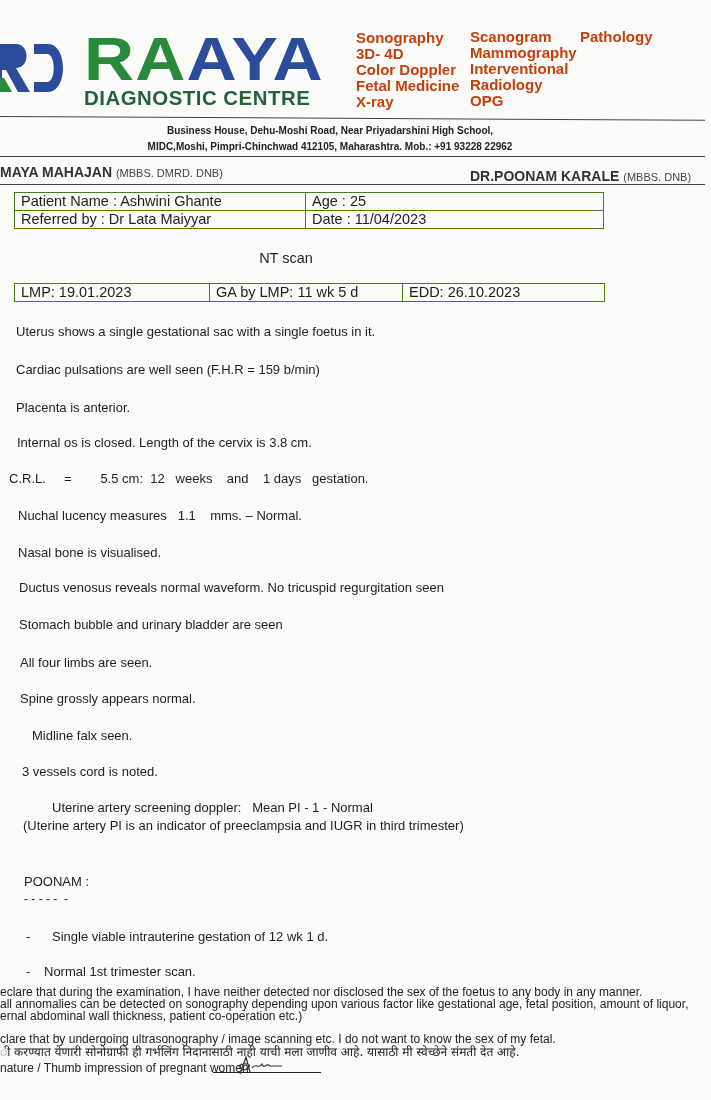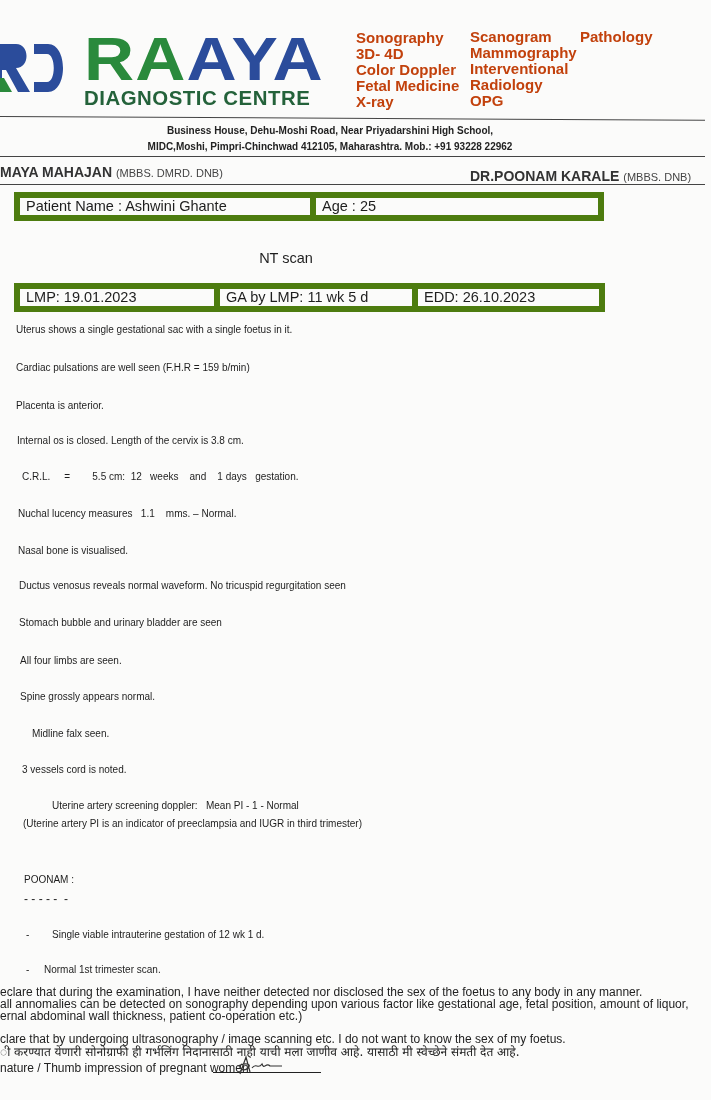--- a/index.html
+++ b/index.html
@@ -18,23 +18,23 @@
     .services { font-size: 15px; color: #c2410c; line-height: 16px; font-weight: bold; }
     .services div { white-space: nowrap; }
     .col1 { left: 356px; top: 30px; }
     .col2 { left: 470px; top: 29px; }
     .col3 { left: 580px; top: 29px; }
     .hline { height: 0; border-top: 1.5px solid #444; }
     .address { left: 0; width: 660px; text-align: center; font-size: 10px; font-weight: bold; color: #222; line-height: 18px; }
     .doctors { font-size: 14px; font-weight: bold; color: #333; }
     .doctors .q { font-weight: normal; font-size: 11px; color: #444; }
     table.info { border-collapse: collapse; font-size: 14.5px; }
-    table.info td { border: 6px solid #4d7c0f; padding: 0 6px; height: 17px; line-height: 17px; white-space: nowrap; }
+    table.info td { border: 1px solid #4d7c0f; padding: 0 6px; height: 17px; line-height: 17px; white-space: nowrap; }
     .title { left: 0; width: 572px; text-align: center; font-size: 14.5px; top: 250px; }
-    .body-text { font-size: 10px; color: #1e1e1e; white-space: pre; }
+    .body-text { font-size: 13px; color: #1e1e1e; white-space: pre; }
     .small { font-size: 12px; color: #222; white-space: nowrap; line-height: 12px; }
     .marathi { font-family: "DejaVu Serif", serif; font-size: 12px; }
     .sigline { border-top: 1px solid #222; }
   </style>
 </head>
 <body>
 
 <svg class="abs rd-mark" viewBox="0 0 72 60">
   <path d="M0 6 H22 C36 6 36 30 22 30 L36 54 H24 L12 32 H8 V54 H0 Z" fill="#2b4c9b"></path>
   <path d="M0 40 L10 40 L18 54 L0 54 Z" fill="#2a8a3c"></path>
@@ -76,40 +76,44 @@
   <span>DR.POONAM KARALE</span>
   <span class="q">(MBBS. DNB)</span>
 </div>
 
 <table class="abs info" style="left:14px; top:192px; width:590px;">
   <tbody>
       <tr>
     <td style="width:278px;">Patient Name :  Ashwini Ghante</td>
     <td>Age : 25</td>
   </tr>
+  <tr>
+    <td>Referred by : Dr Lata Maiyyar</td>
+    <td>Date : 11/04/2023</td>
+  </tr>
 </tbody>
   </table>
 
 <div class="abs title">NT scan</div>
 
 <table class="abs info" style="left:14px; top:283px; width:591px;">
   <tbody>
       <tr>
     <td style="width:182px;">LMP: 19.01.2023</td>
     <td style="width:180px;">GA by LMP: 11 wk 5 d</td>
     <td>EDD:   26.10.2023</td>
   </tr>
 </tbody>
   </table>
 
 <div class="abs body-text" style="left:16px; top:324px;">Uterus shows a single gestational sac with a single foetus in it.</div>
 <div class="abs body-text" style="left:16px; top:362px;">Cardiac pulsations are well seen (F.H.R = 159 b/min)</div>
 <div class="abs body-text" style="left:16px; top:400px;">Placenta is anterior.</div>
 <div class="abs body-text" style="left:17px; top:435px;">Internal os is closed. Length of the cervix is 3.8 cm.</div>
-<div class="abs body-text" style="left:22px; top:471px;">C.R.L.     =        5.5 cm:  12   weeks    and    1 days   gestation.</div>
+<div class="abs body-text" style="left:9px; top:471px;">C.R.L.     =        5.5 cm:  12   weeks    and    1 days   gestation.</div>
 <div class="abs body-text" style="left:18px; top:508px;">Nuchal lucency measures   1.1    mms. – Normal.</div>
 <div class="abs body-text" style="left:18px; top:545px;">Nasal bone is visualised.</div>
 <div class="abs body-text" style="left:19px; top:580px;">Ductus venosus reveals normal waveform. No tricuspid regurgitation seen</div>
 <div class="abs body-text" style="left:19px; top:617px;">Stomach bubble and urinary bladder are seen</div>
 <div class="abs body-text" style="left:20px; top:655px;">All four limbs are seen.</div>
 <div class="abs body-text" style="left:20px; top:691px;">Spine grossly appears normal.</div>
 <div class="abs body-text" style="left:21px; top:728px;margin-left:11px;">Midline falx seen.</div>
 <div class="abs body-text" style="left:22px; top:764px;">3 vessels cord is noted.</div>
 
 <div class="abs body-text" style="left:23px; top:800px;margin-left:29px;">Uterine artery screening doppler:   Mean PI - 1 - Normal</div>
@@ -118,19 +122,19 @@
 <div class="abs body-text" style="left:24px; top:874px;">POONAM :</div>
 <div class="abs body-text" style="left:24px; top:892px; font-size:12px;">- - - - -  -</div>
 <div class="abs body-text" style="left:26px; top:929px;">-</div>
 <div class="abs body-text" style="left:52px; top:929px;">Single viable intrauterine gestation of 12 wk 1 d.</div>
 <div class="abs body-text" style="left:26px; top:964px;">-</div>
 <div class="abs body-text" style="left:44px; top:964px;">Normal 1st trimester scan.</div>
 
 <div class="abs small" style="left:0; top:986px;">eclare that during the examination, I have neither detected nor disclosed the sex of the foetus to any body in any manner.</div>
 <div class="abs small" style="left:0; top:998px;"> all annomalies can be detected on sonography depending upon various factor like gestational age, fetal position, amount of liquor,</div>
 <div class="abs small" style="left:0; top:1010px;">ernal abdominal wall thickness, patient co-operation etc.)</div>
-<div class="abs small" style="left:0; top:1033px;">clare that by undergoing ultrasonography / image scanning etc. I do not want to know the sex of my foetus.</div>
+<div class="abs small" style="left:0; top:1033px;">clare that by undergoing ultrasonography / image scanning etc. I do not want to know the sex of my fetal.</div>
 <div class="abs small marathi" style="left:0; top:1046px;">ी करण्यात येणारी सोनोग्राफी ही गर्भलिंग निदानासाठी नाही याची मला जाणीव आहे. यासाठी मी स्वेच्छेने संमती देत आहे.</div>
 <div class="abs small" style="left:0; top:1062px;">nature / Thumb impression of pregnant women</div>
 <div class="abs sigline" style="left:213px; top:1072px; width:108px;"></div>
 <svg class="abs" style="left:232px; top:1054px; width:60px; height:24px;" viewBox="0 0 60 24">
   <path d="M8 20 L14 3 L18 18 M6 12 C14 8 20 10 16 14 C12 18 4 14 10 10 M20 14 C24 8 26 16 30 10 C32 16 34 8 38 12 L50 12" fill="none" stroke="#333" stroke-width="1.2"></path>
 </svg>
 
 </body></html>

